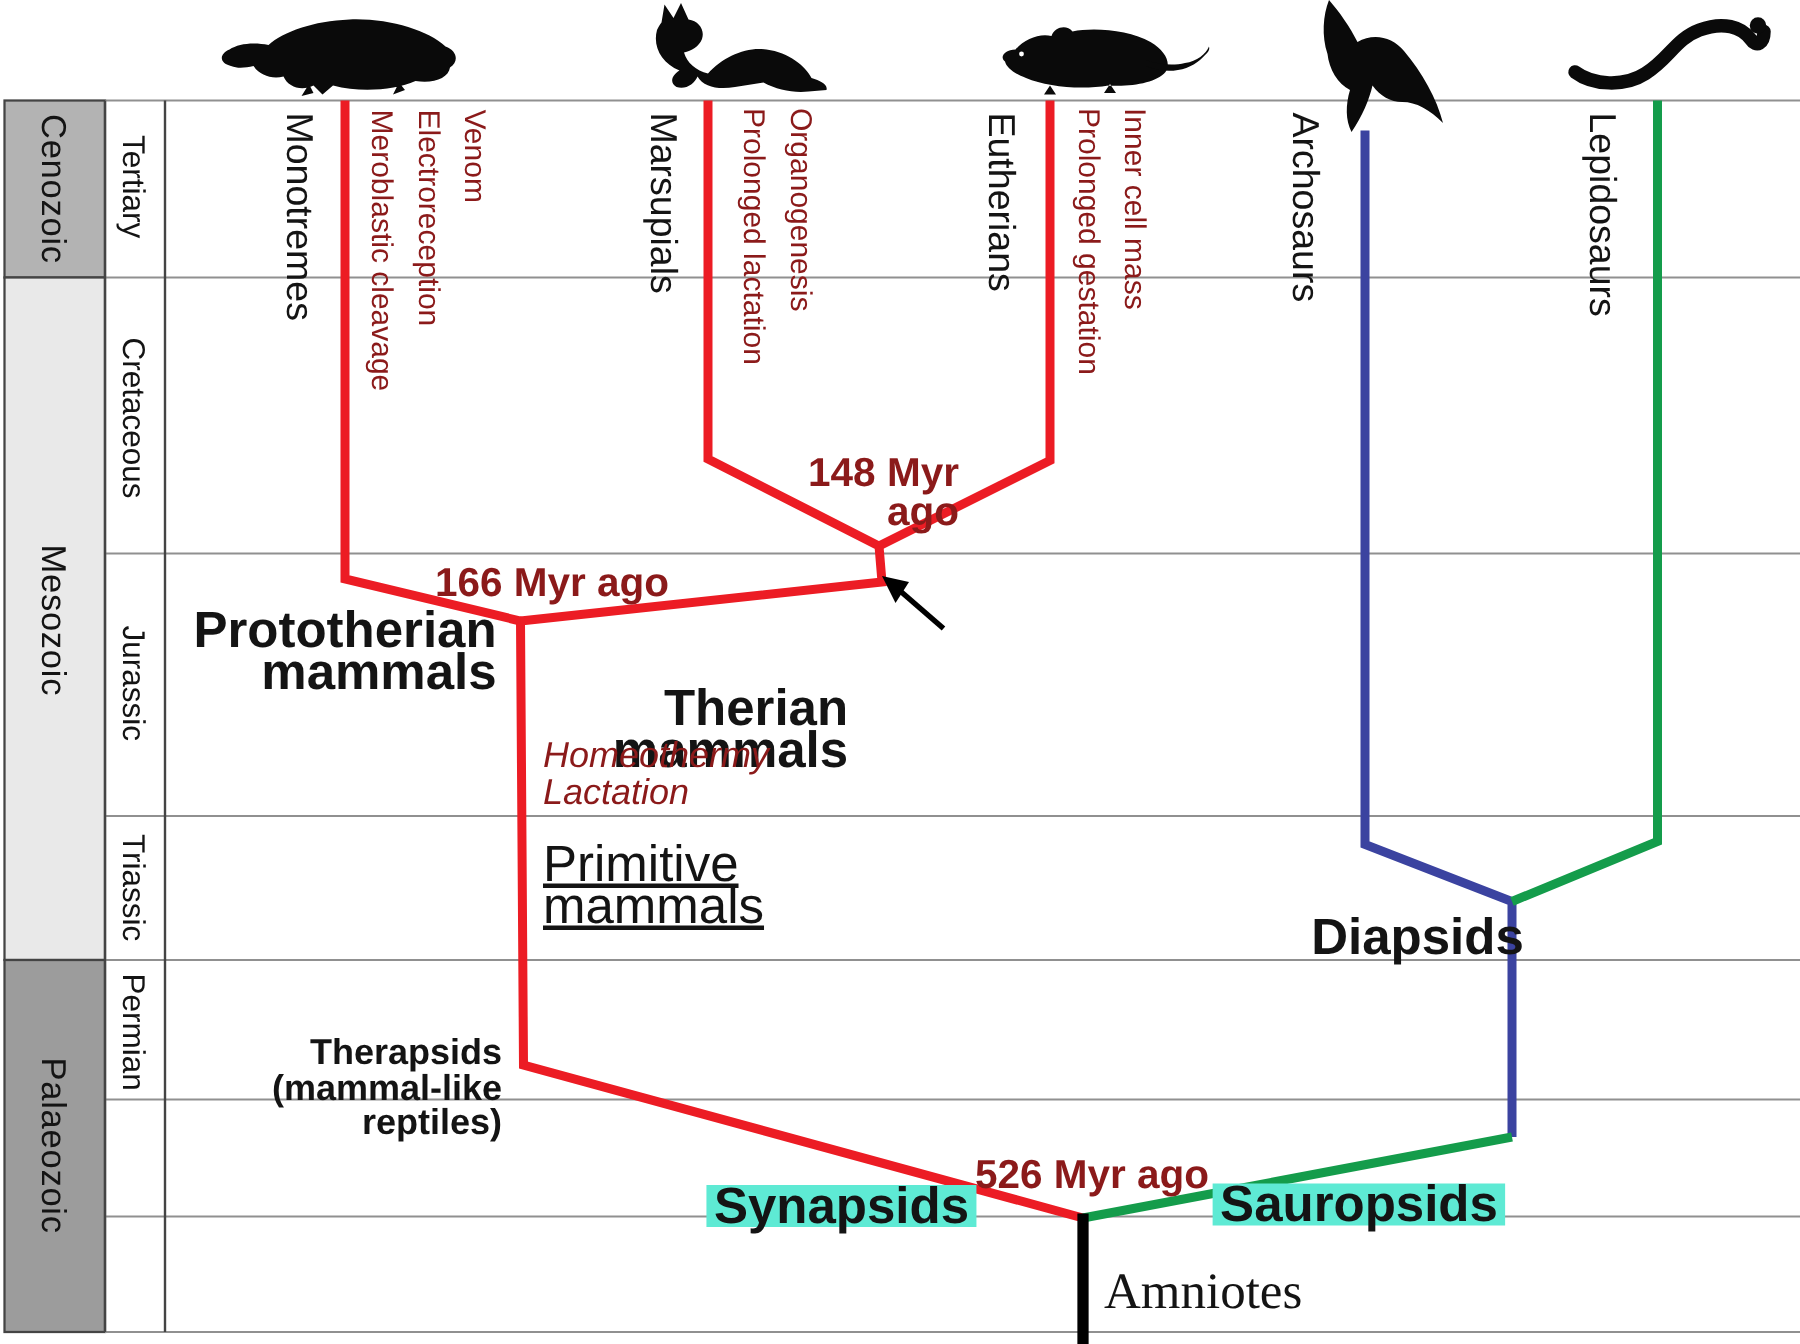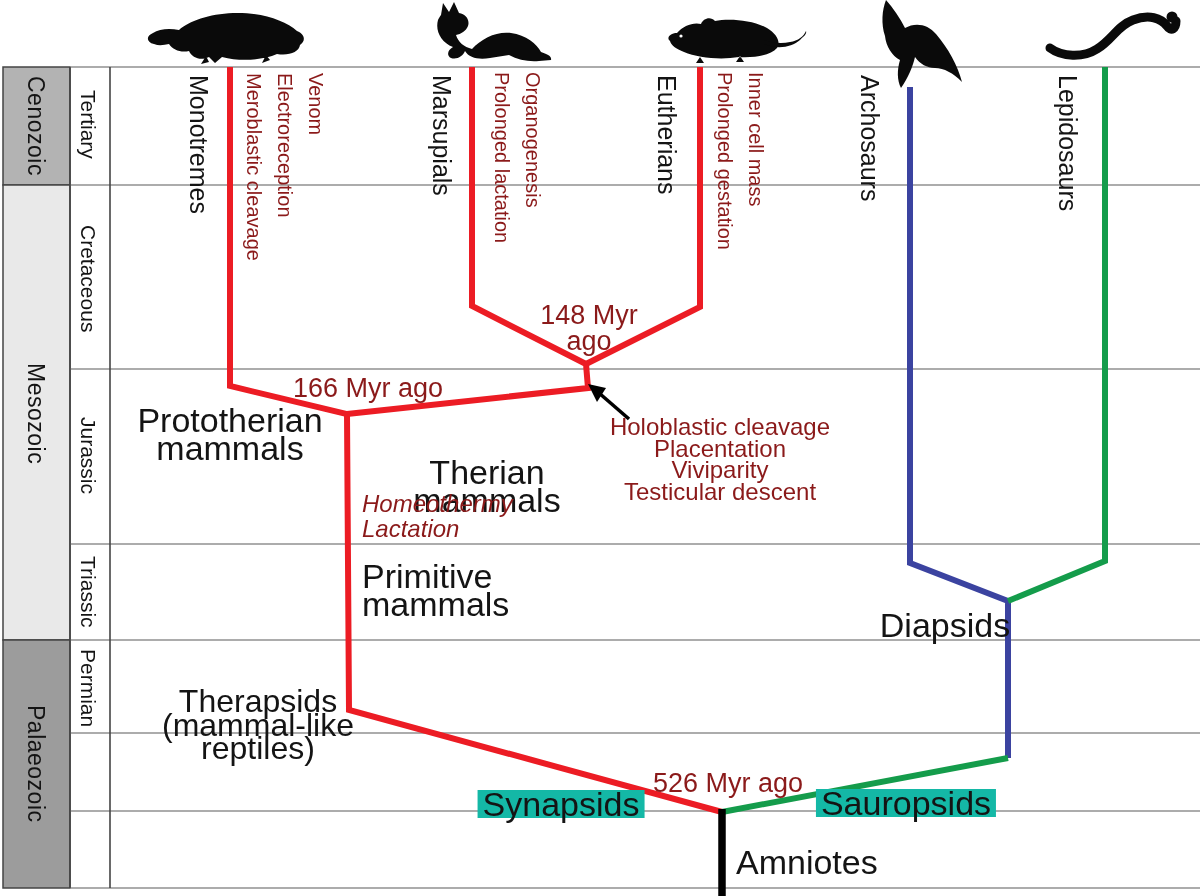--- a/index.html
+++ b/index.html
@@ -3,28 +3,28 @@
 <meta charset="utf-8">
 <style>
   html,body{margin:0;padding:0;background:#fff;}
   #stage{position:relative;width:1200px;height:896px;background:#fff;overflow:hidden;
          font-family:"Liberation Sans", sans-serif;color:#111;}
   #stage svg{position:absolute;left:0;top:0;}
   .lbl{position:absolute;line-height:1.08;}
   .vtext{writing-mode:vertical-rl;white-space:pre-line;}
   .black{color:var(--text-black,#111);}
   .dred{color:var(--dark-red,#8B1A1A);}
-  .ctr{transform:translateX(-50%);text-align:center;}
-  .whitebg{background:#14b8a6;padding:0 5px;}
+  .ctr{transform:translateX(-50%);text-align:right;font-weight:bold;}
+  .whitebg{background:#5eead4;padding:0 5px;}
   .era{font-size:23px;line-height:28px;letter-spacing:.5px;}
   .period{font-size:21px;line-height:25px;}
   .lineage{font-size:25px;line-height:30px;}
   .trait{font-size:20px;line-height:31px;}
   .clade{font-size:34px;line-height:28px;}
-  .clade-tight{font-size:32px;line-height:23.5px;}
+  .clade-tight{font-size:24px;line-height:23.5px;}
   .node{font-size:27px;line-height:26px;}
   .ann{font-size:24px;line-height:21.5px;}
   .ann2{font-size:24px;line-height:25px;}
 </style>
 </head>
 <body>
 
 <div id="stage" style="--dark-red: #8B1A1A; --text-black: #141414;">
 
   <svg width="1200" height="896" viewBox="0 0 1200 896">
@@ -116,30 +116,26 @@
 
   <div class="lbl node dred ctr" style="left:368px;top:375px;white-space:pre-line;">166 Myr ago</div>
   <div class="lbl node dred ctr" style="left:589px;top:302px;white-space:pre-line;">148 Myr
 ago</div>
   <div class="lbl node dred ctr" style="left:728px;top:770px;white-space:pre-line;">526 Myr ago</div>
 
   <div class="lbl clade black ctr" style="left:230px;top:406px;white-space:pre-line;">Prototherian
 mammals</div>
   <div class="lbl clade black ctr" style="left:487px;top:410px;white-space:pre-line;margin-top:48px;">Therian
 mammals</div>
-  <div class="lbl clade black" style="left:362px;top:562px;white-space:pre-line;">Primitive
+  <div class="lbl clade black" style="left:362px;top:562px;white-space:pre-line;text-decoration:underline;">Primitive
 mammals</div>
   <div class="lbl clade-tight black ctr" style="left:258px;top:690px;white-space:pre-line;">Therapsids
 (mammal-like
 reptiles)</div>
   <div class="lbl clade black ctr whitebg" style="left:561px;top:790px;">Synapsids</div>
   <div class="lbl clade black ctr whitebg" style="left:906px;top:789px;">Sauropsids</div>
   <div class="lbl clade black ctr" style="left:945px;top:611px;">Diapsids</div>
-  <div class="lbl clade black" style="left:736px;top:848px;">Amniotes</div>
+  <div class="lbl clade black" style="left:736px;top:848px;font-family:Liberation Serif, serif;">Amniotes</div>
 
-  <div class="lbl ann dred ctr" style="left:720px;top:416px;white-space:pre-line;">Holoblastic cleavage
-Placentation
-Viviparity
-Testicular descent</div>
   <div class="lbl ann2 dred" style="left:362px;top:491px;white-space:pre-line;font-style:italic;">Homeothermy
 Lactation</div>
 
 </div>
 
 </body></html>

